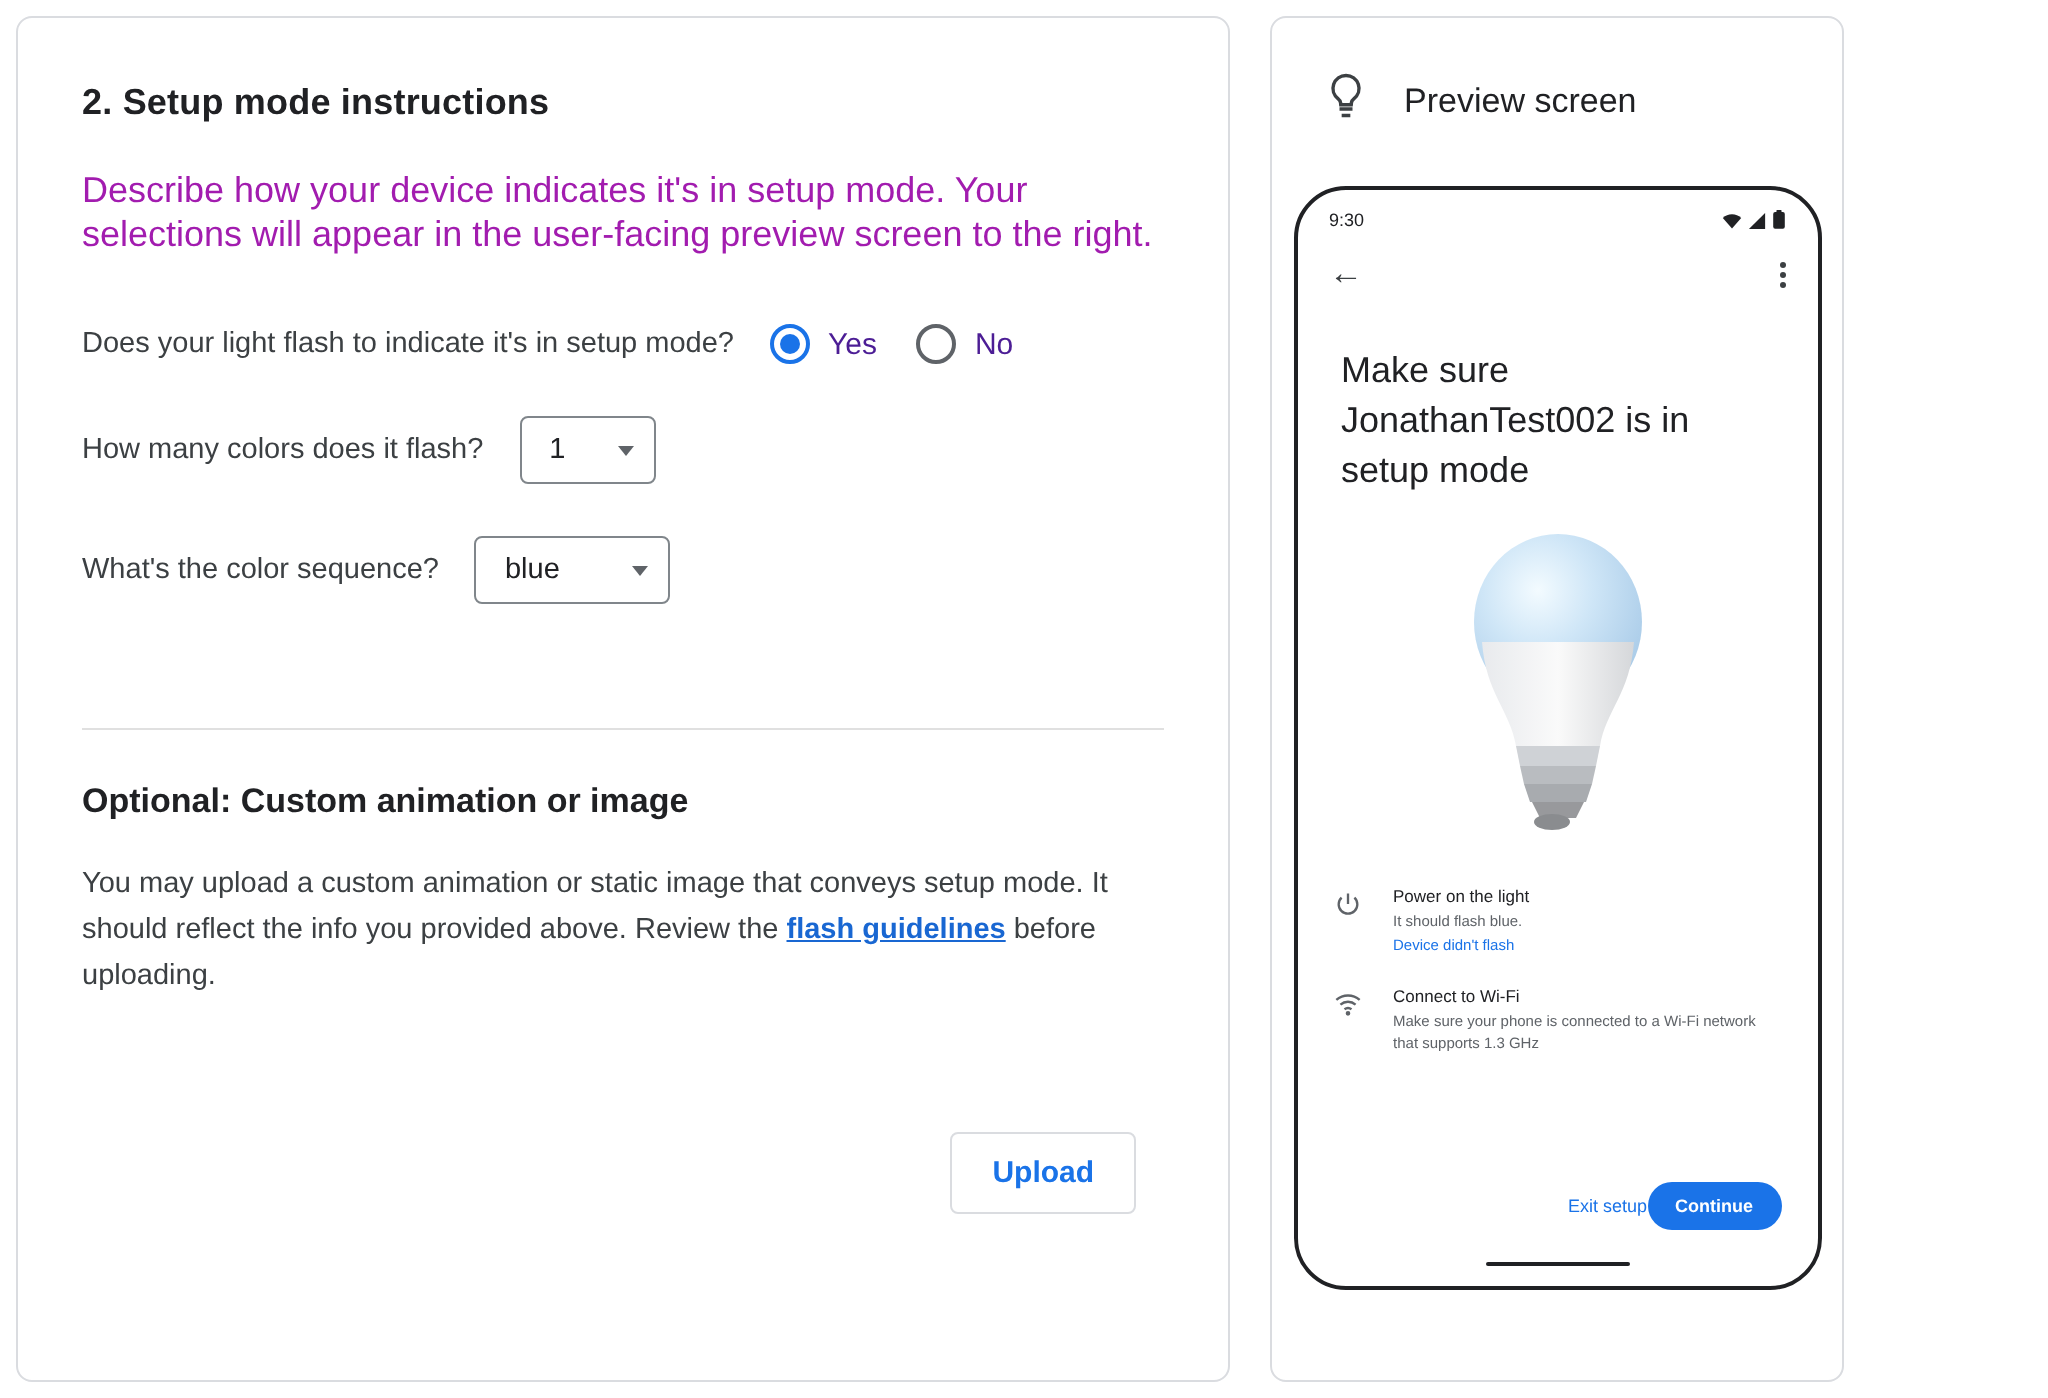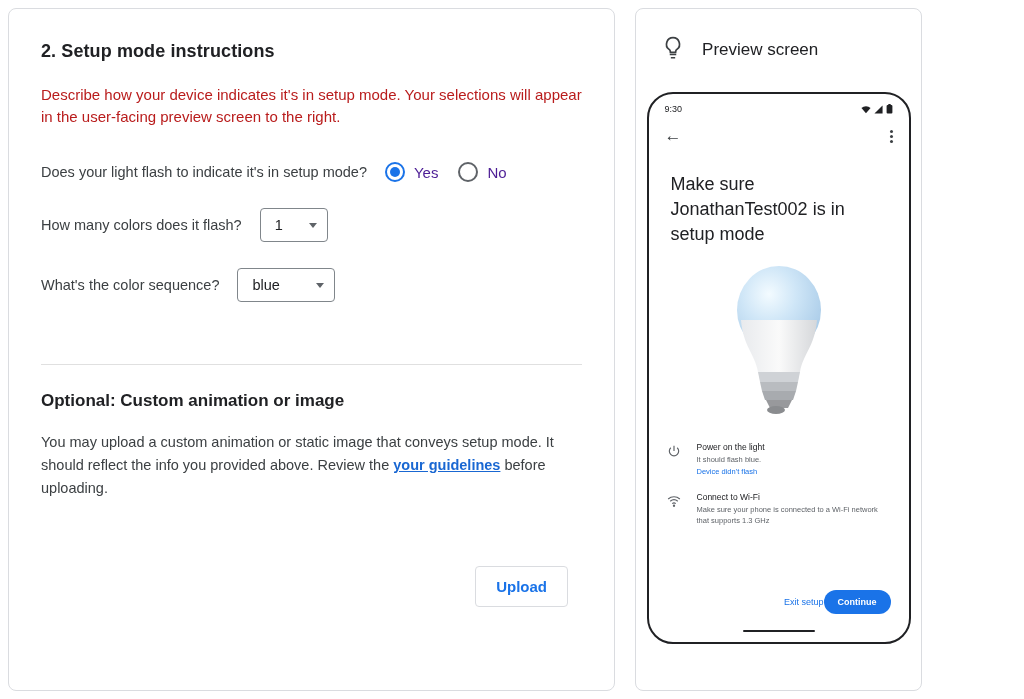--- a/index.html
+++ b/index.html
@@ -28,23 +28,23 @@
     padding: 26px 32px 0 32px;
   }
   .section-title {
     font-size: 18px;
     font-weight: bold;
     letter-spacing: .1px;
     margin: 6px 0 0 0;
     color: #202124;
   }
   .section-desc {
-    font-size: 15px;
+    font-size: 18px;
     line-height: 22px;
-    color: #b91c1c;
+    color: #a21caf;
     margin: 22px 0 0 0;
     max-width: 600px;
   }
 
   .q-row {
     display: flex;
     align-items: center;
     margin-top: 34px;
   }
   .q-label {
@@ -306,21 +306,21 @@
       <div class="select wide">
         <span>blue</span>
         <span class="caret"></span>
       </div>
     </div>
 
     <hr class="divider">
 
     <h3 class="sub-title">Optional: Custom animation or image</h3>
 
-    <p class="sub-desc"><span>You may upload a custom animation or static image that conveys setup mode. It should reflect the info you provided above. Review the </span><a class="link">your guidelines</a><span> before uploading.</span></p>
+    <p class="sub-desc"><span>You may upload a custom animation or static image that conveys setup mode. It should reflect the info you provided above. Review the </span><a class="link">flash guidelines</a><span> before uploading.</span></p>
 
     <div class="upload-wrap">
       <button class="upload-btn">Upload</button>
     </div>
   </div>
 
   <div class="right-card">
     <div class="preview-head">
       <span>
         <svg class="bulb-icon" viewBox="0 0 24 24" fill="none" stroke="#3c4043" stroke-width="1.6">

